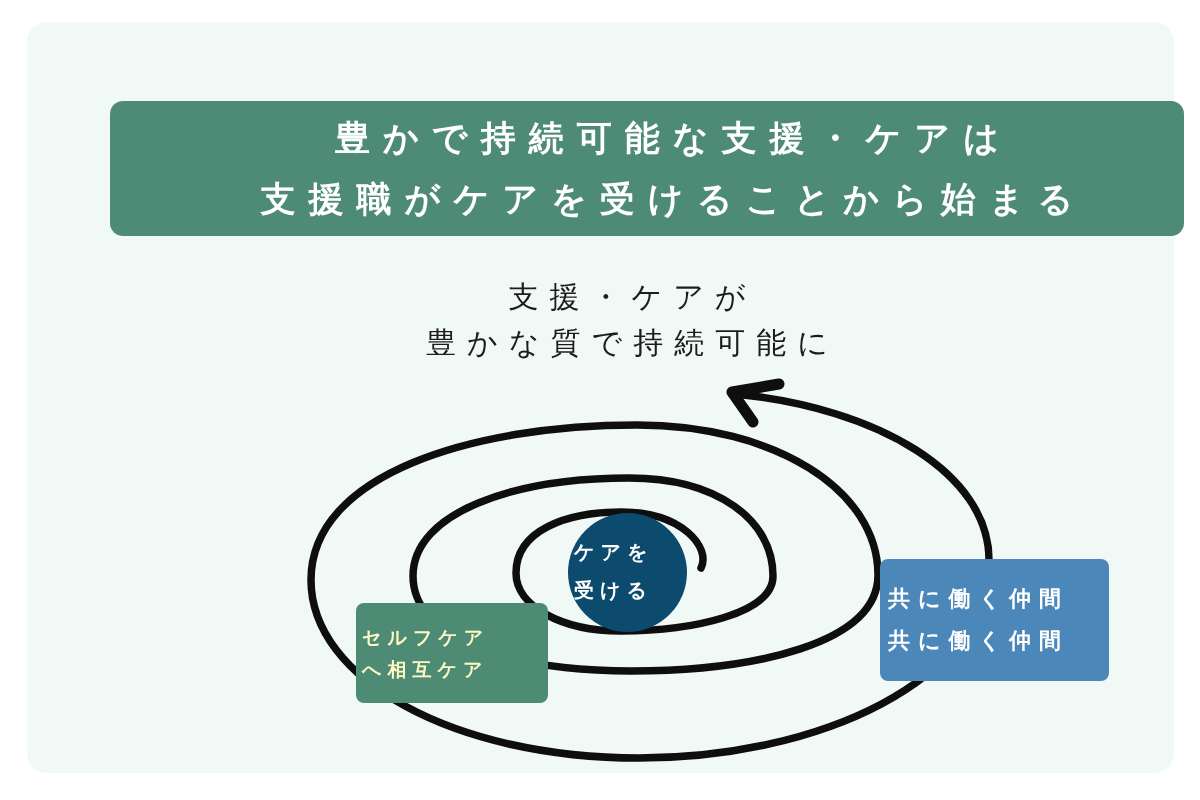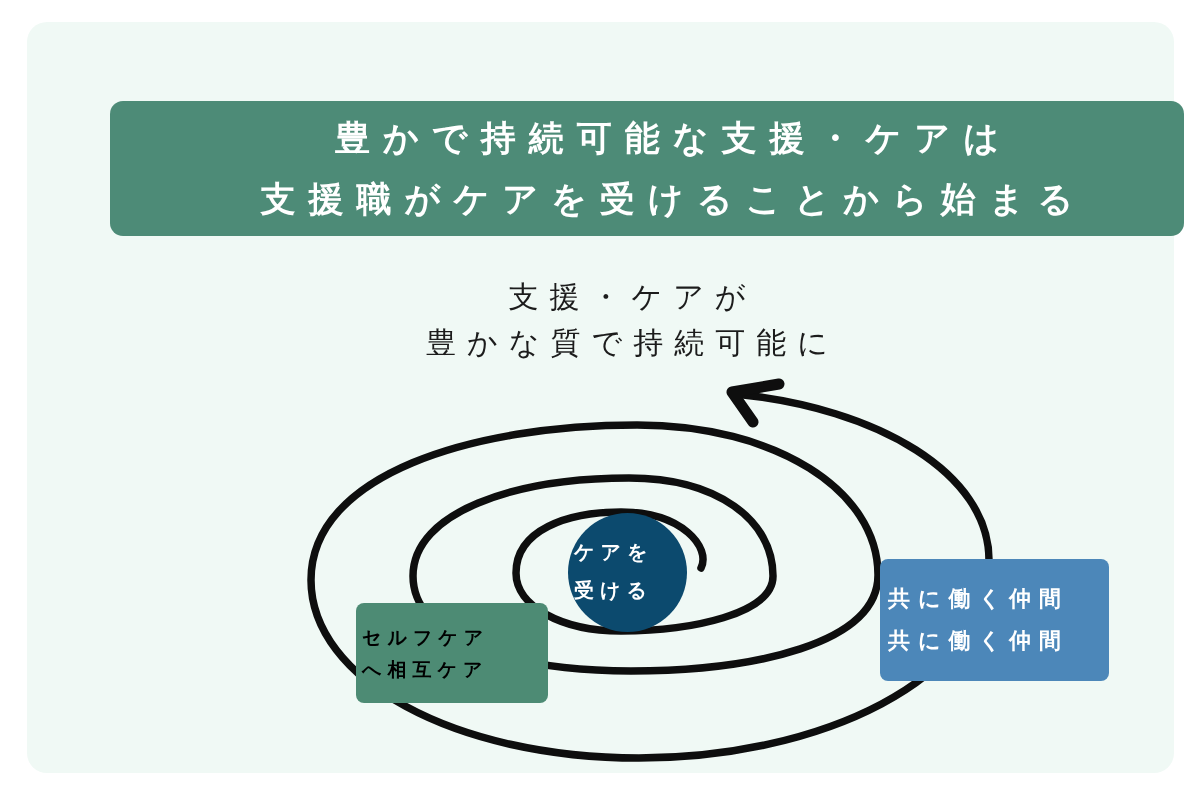--- a/index.html
+++ b/index.html
@@ -102,21 +102,21 @@
     border-radius: 8px;
   }
   .box-green {
     left: 329px;
     top: 581px;
     width: 192px;
     height: 100px;
     background: #4d8b74;
   }
   .box-green .lbl {
-    color: #000000;
+    color: #fef9c3;
     font-size: 19px;
     font-weight: 700;
     line-height: 32px;
     letter-spacing: 6px;
     white-space: nowrap;
     text-indent: 6px;
   }
   .box-blue {
     left: 853px;
     top: 537px;

